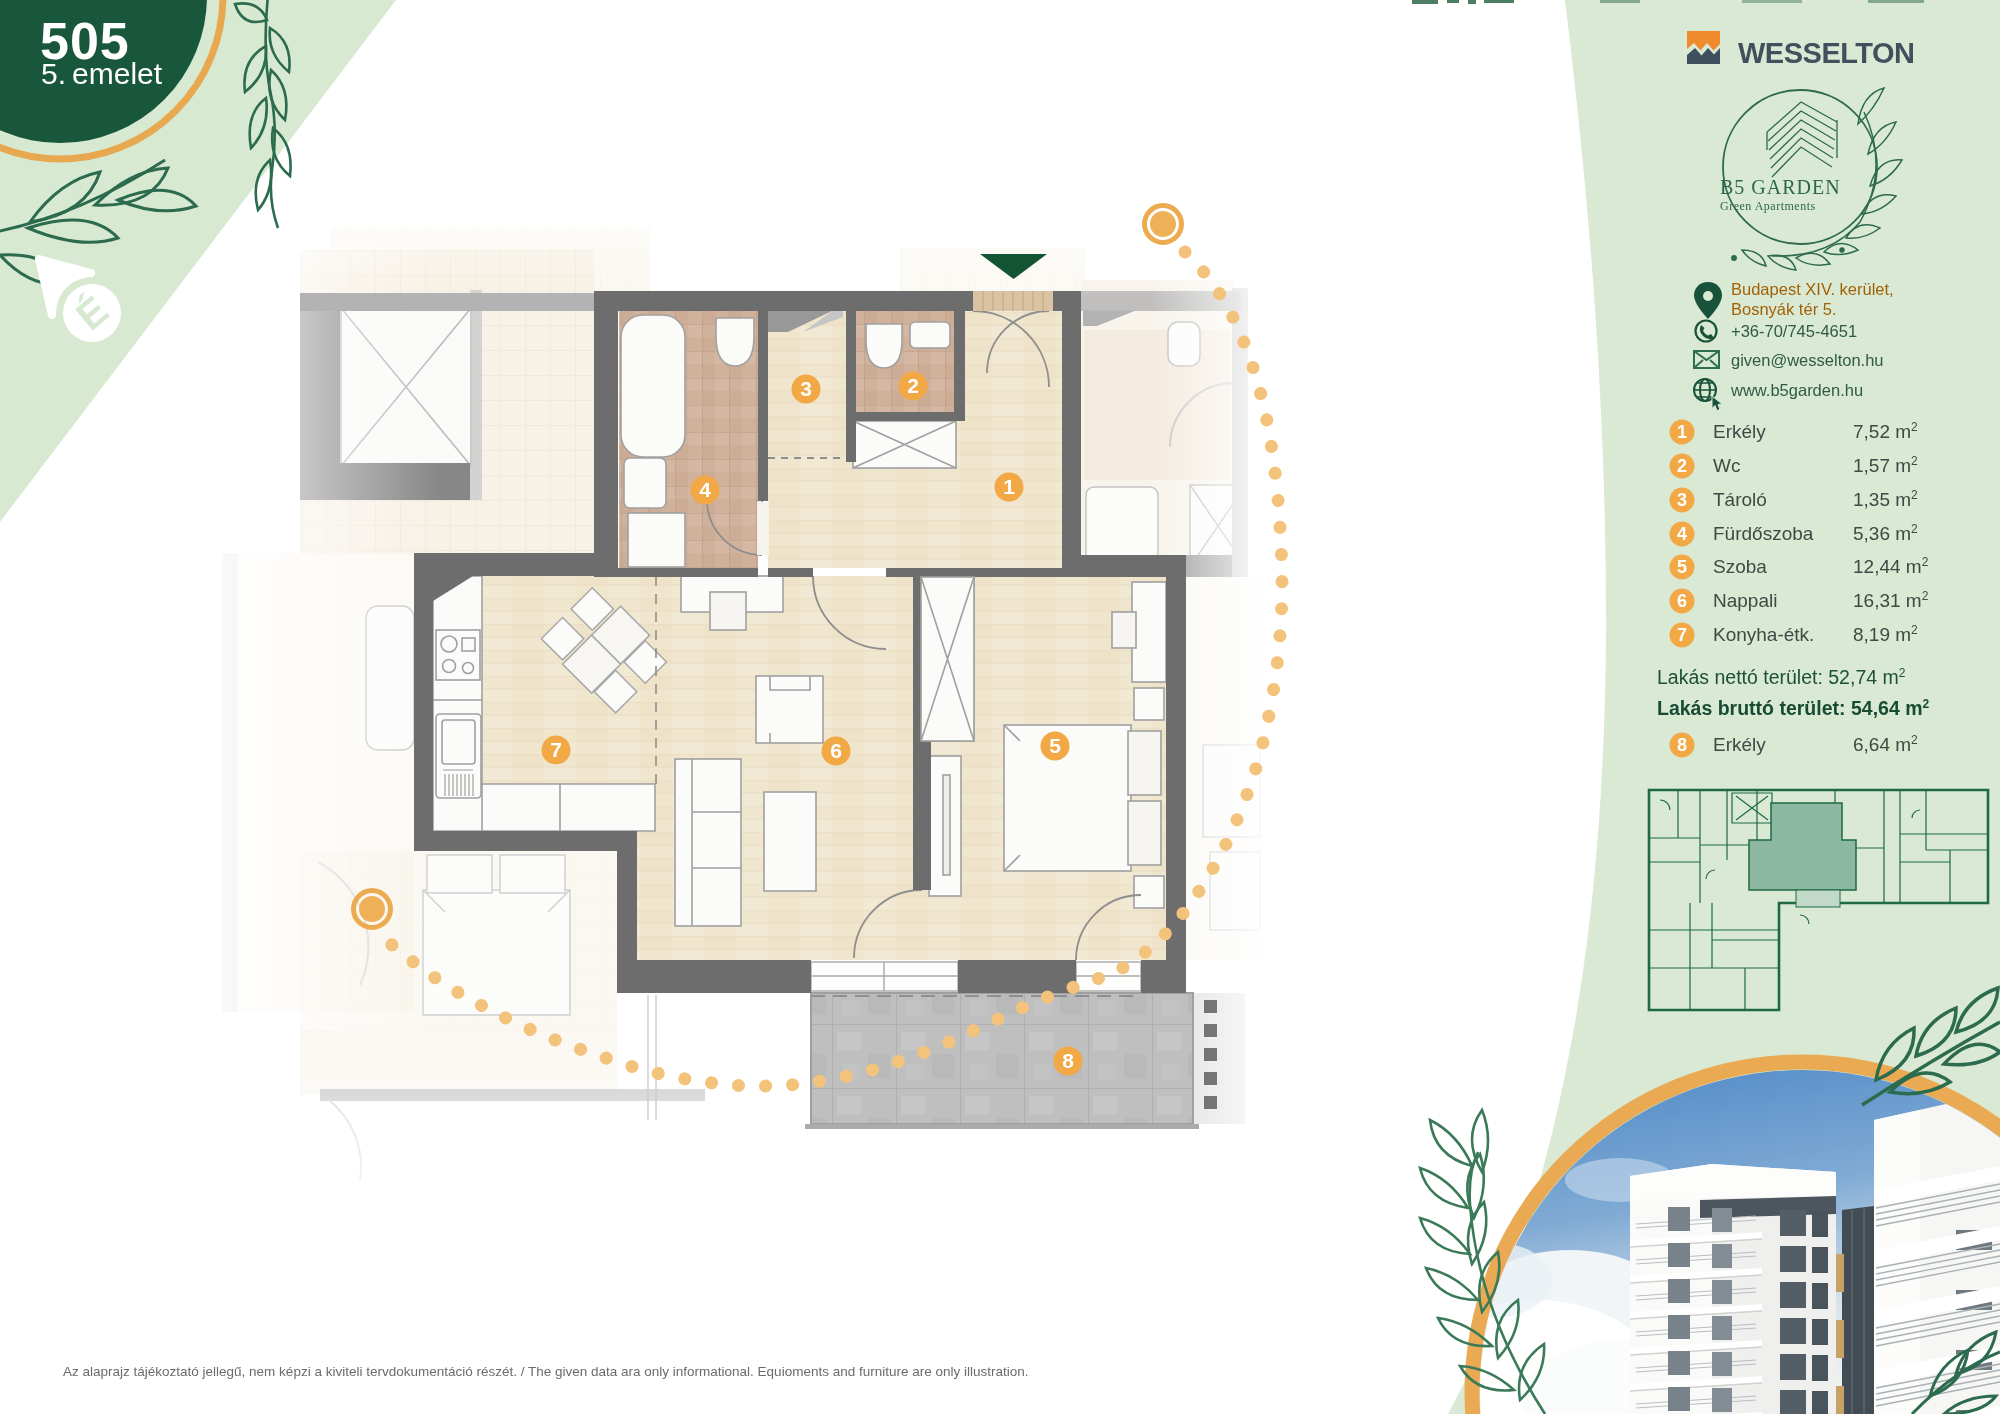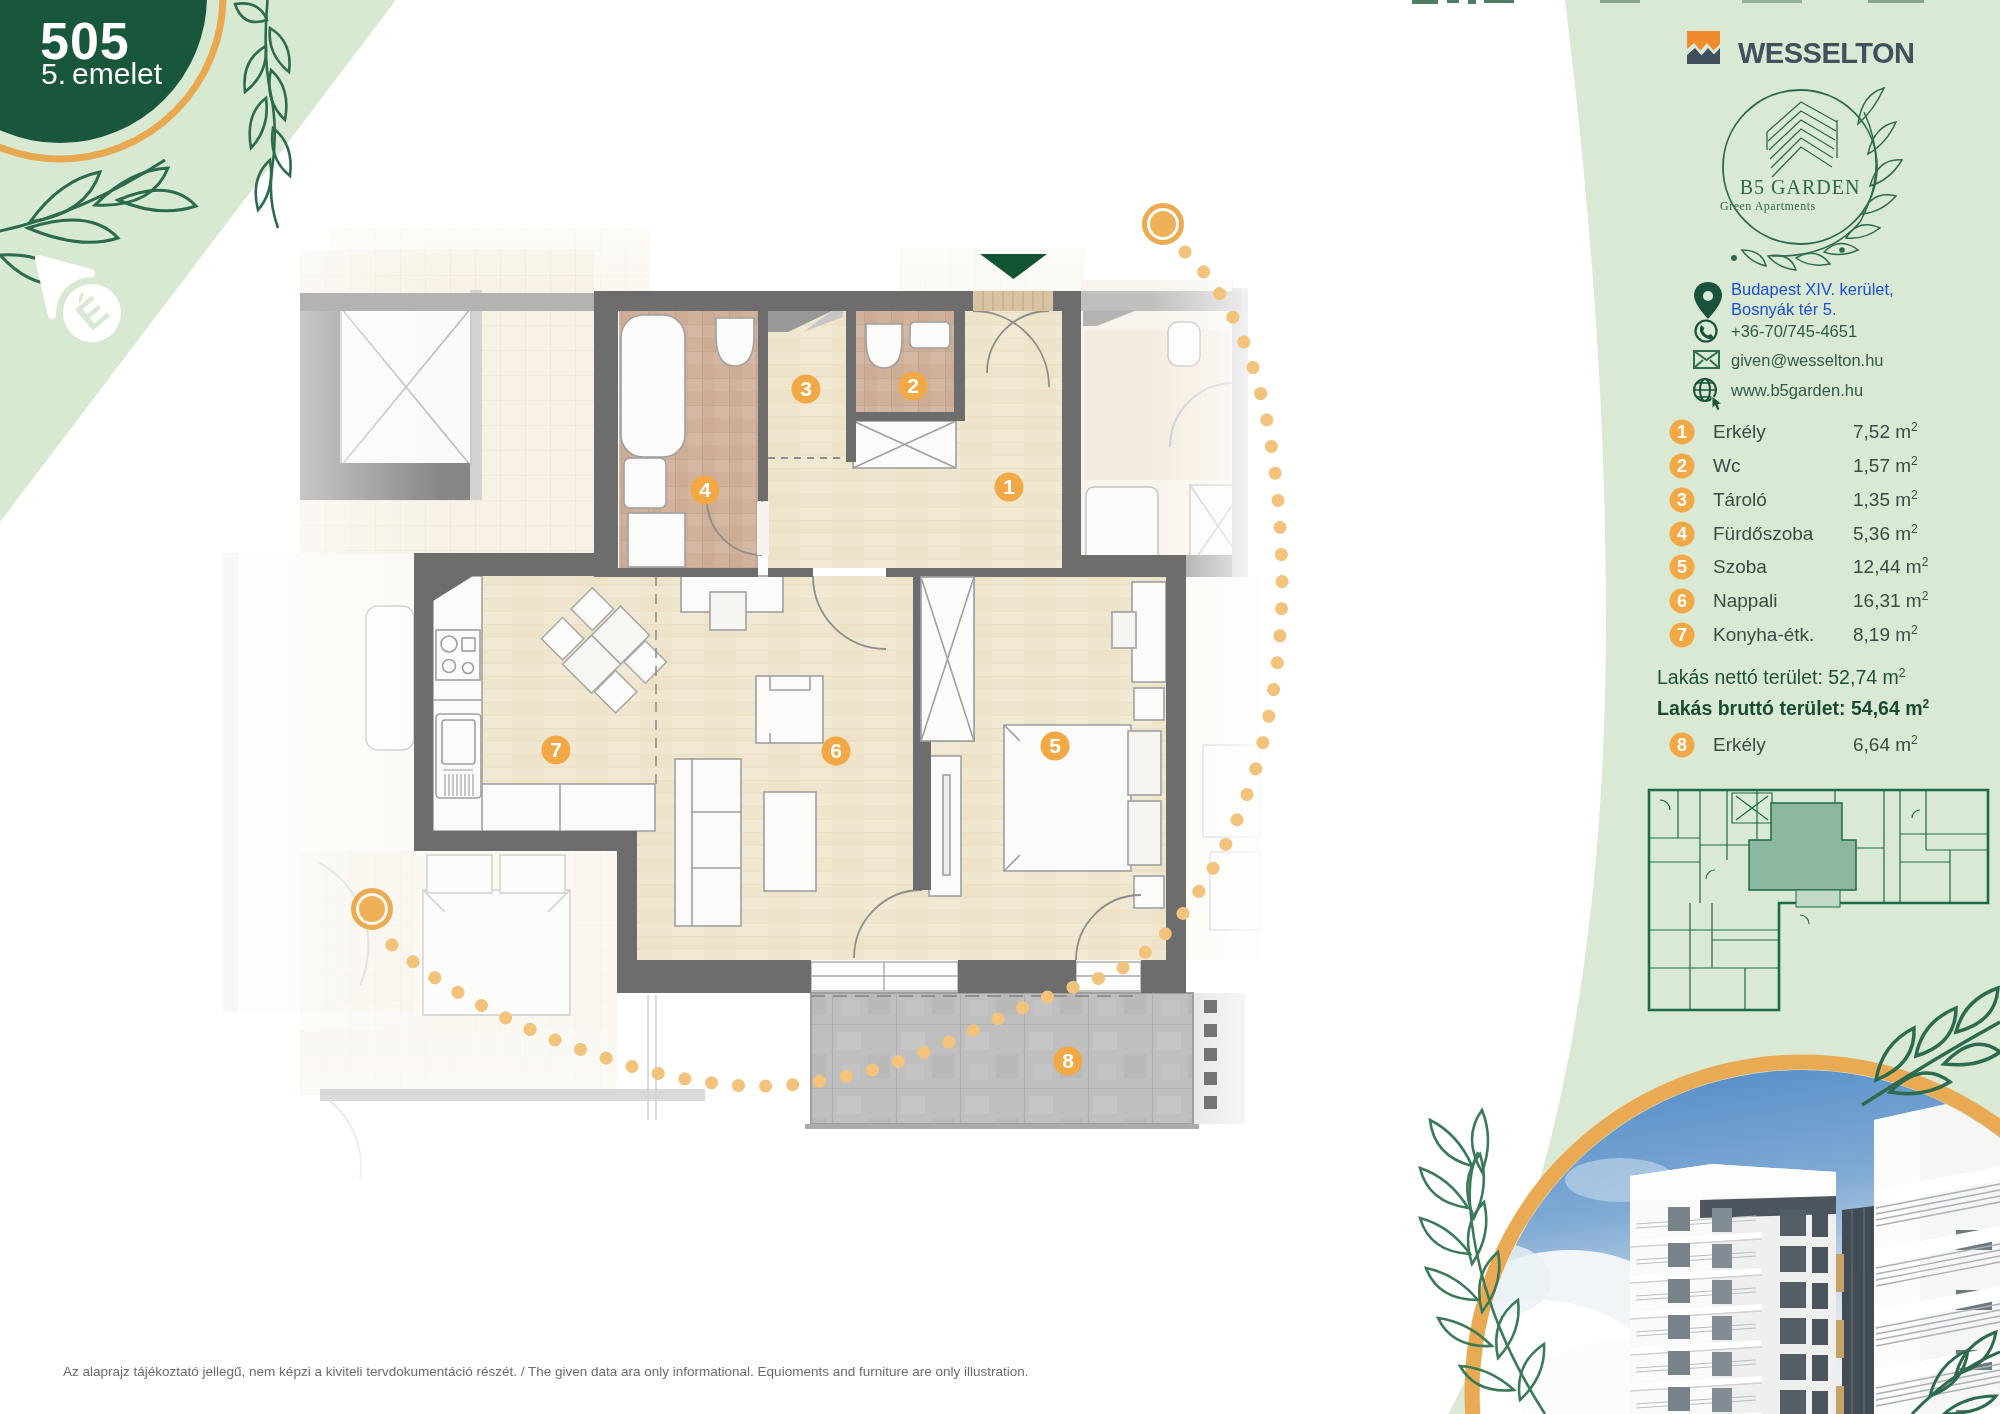--- a/index.html
+++ b/index.html
@@ -600,25 +600,25 @@
 <path d="M1944,1414 Q1964,1396 1996,1396 Q1982,1414 1944,1414 Z"></path>
 </g>
     </svg>
 
 <div style="position:absolute;left:40px;top:11px;font-size:52px;font-weight:bold;color:#fff;letter-spacing:1px">505</div>
 
 <div style="position:absolute;left:41px;top:57px;font-size:30px;color:#fff">5. emelet</div>
 
 <div style="position:absolute;left:1738px;top:37px;font-size:29px;font-weight:bold;color:#41505d;letter-spacing:-0.5px">WESSELTON</div>
 
-<div style="position:absolute;left:1720px;top:176px;width:160px;text-align:center;font-family:'Liberation Serif',serif;font-size:20px;color:#2e684c;letter-spacing:1px">B5 GARDEN</div>
+<div style="position:absolute;left:1720px;top:176px;width:160px;font-family:'Liberation Serif',serif;font-size:20px;color:#2e684c;letter-spacing:1px">B5 GARDEN</div>
 
 <div style="position:absolute;left:1720px;top:199px;width:160px;text-align:left;font-family:'Liberation Serif',serif;font-size:12px;color:#2e684c;letter-spacing:0.5px">Green Apartments</div>
 
-<div style="position:absolute;left:1731px;top:279px;font-size:16.5px;color:#1d4ed8;line-height:20px">Budapest XIV. kerület,<br>Bosnyák tér 5.</div>
+<div style="position:absolute;left:1731px;top:279px;font-size:16.5px;color:#a16207;line-height:20px">Budapest XIV. kerület,<br>Bosnyák tér 5.</div>
 
 <div style="position:absolute;left:1731px;top:322px;font-size:16.5px;color:#2f5b47">+36-70/745-4651</div>
 
 <div style="position:absolute;left:1731px;top:351px;font-size:16.5px;color:#2f5b47">given@wesselton.hu</div>
 
 <div style="position:absolute;left:1731px;top:381px;font-size:16.5px;color:#2f5b47">www.b5garden.hu</div>
 
 <div style="position:absolute;left:1713px;top:421px;font-size:19px;color:#3f4a44">Erkély</div>
 <div style="position:absolute;left:1853px;top:421px;font-size:19px;color:#3f4a44">7,52 m<sup style="font-size:12px">2</sup></div>
 

